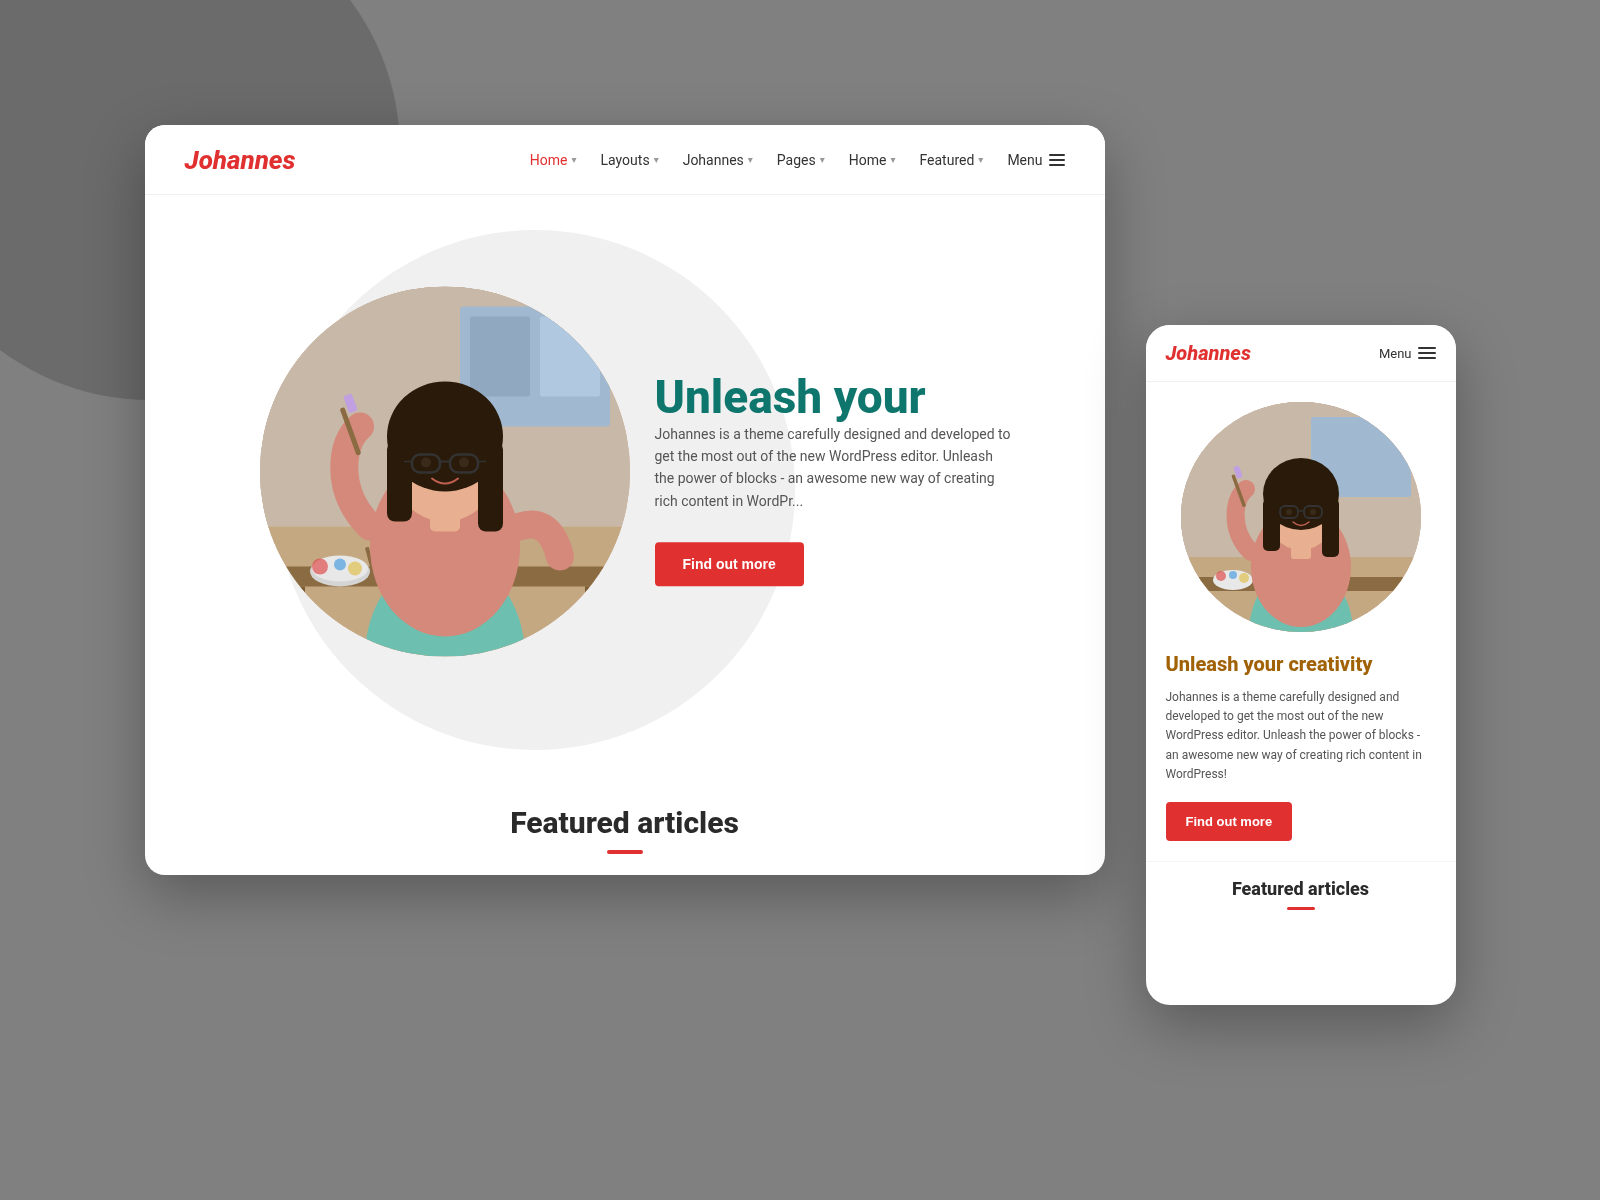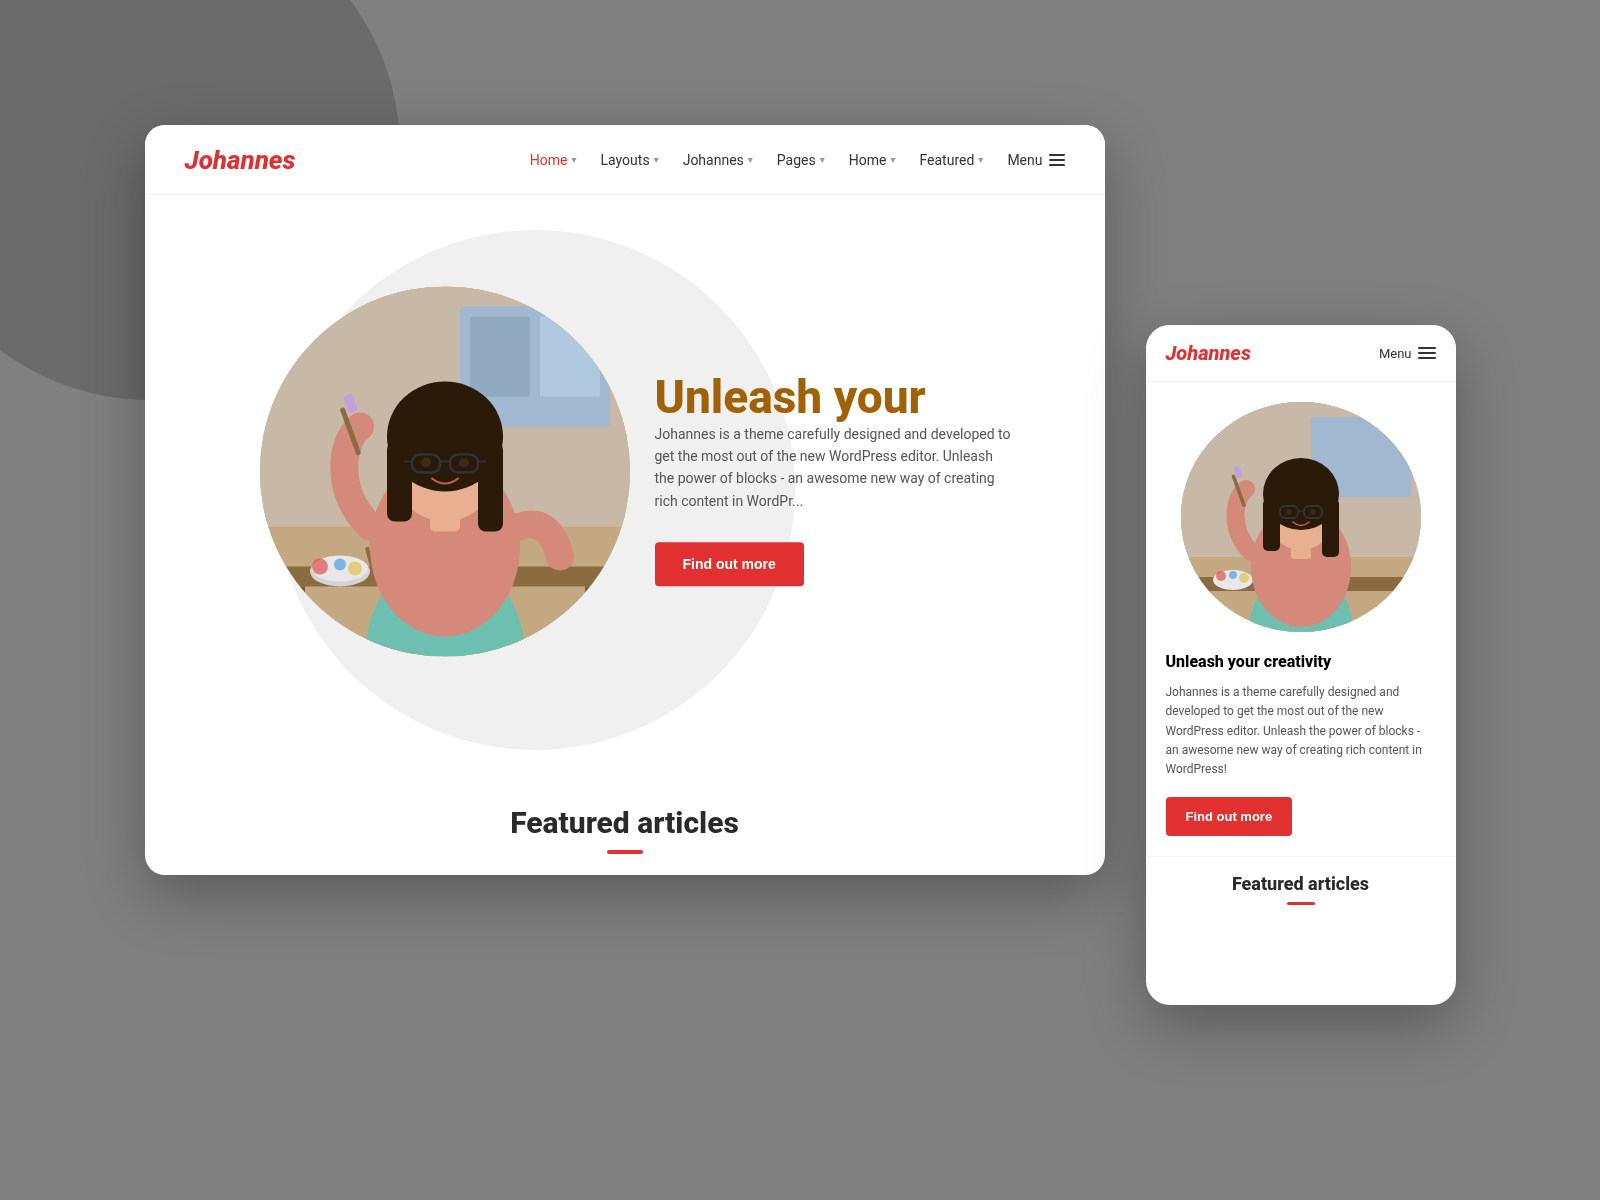--- a/index.html
+++ b/index.html
@@ -148,21 +148,21 @@
       position: absolute;
       left: 510px;
       top: 50%;
       transform: translateY(-55%);
       z-index: 3;
     }
 
     .hero-title {
       font-size: 46px;
       font-weight: 800;
-      color: #a16207;
+      color: #0f766e;
       line-height: 1.1;
     }
 
     .hero-desc {
       font-size: 14px;
       color: #555;
       line-height: 1.6;
       max-width: 360px;
       margin-bottom: 30px;
     }
@@ -260,23 +260,23 @@
       margin: 0 auto 20px;
     }
 
     .mobile-image-circle .person-img-mobile {
       width: 100%;
       height: 100%;
       background: linear-gradient(135deg, #c0956e 0%, #8b5e3c 30%, #d4a882 60%, #b8836a 100%);
     }
 
     .mobile-hero-title {
-      font-size: 16px;
+      font-size: 20px;
       font-weight: 800;
-      color: #000000;
+      color: #a16207;
       margin-bottom: 12px;
       line-height: 1.2;
     }
 
     .mobile-hero-desc {
       font-size: 12px;
       color: #555;
       line-height: 1.6;
       margin-bottom: 18px;
     }

